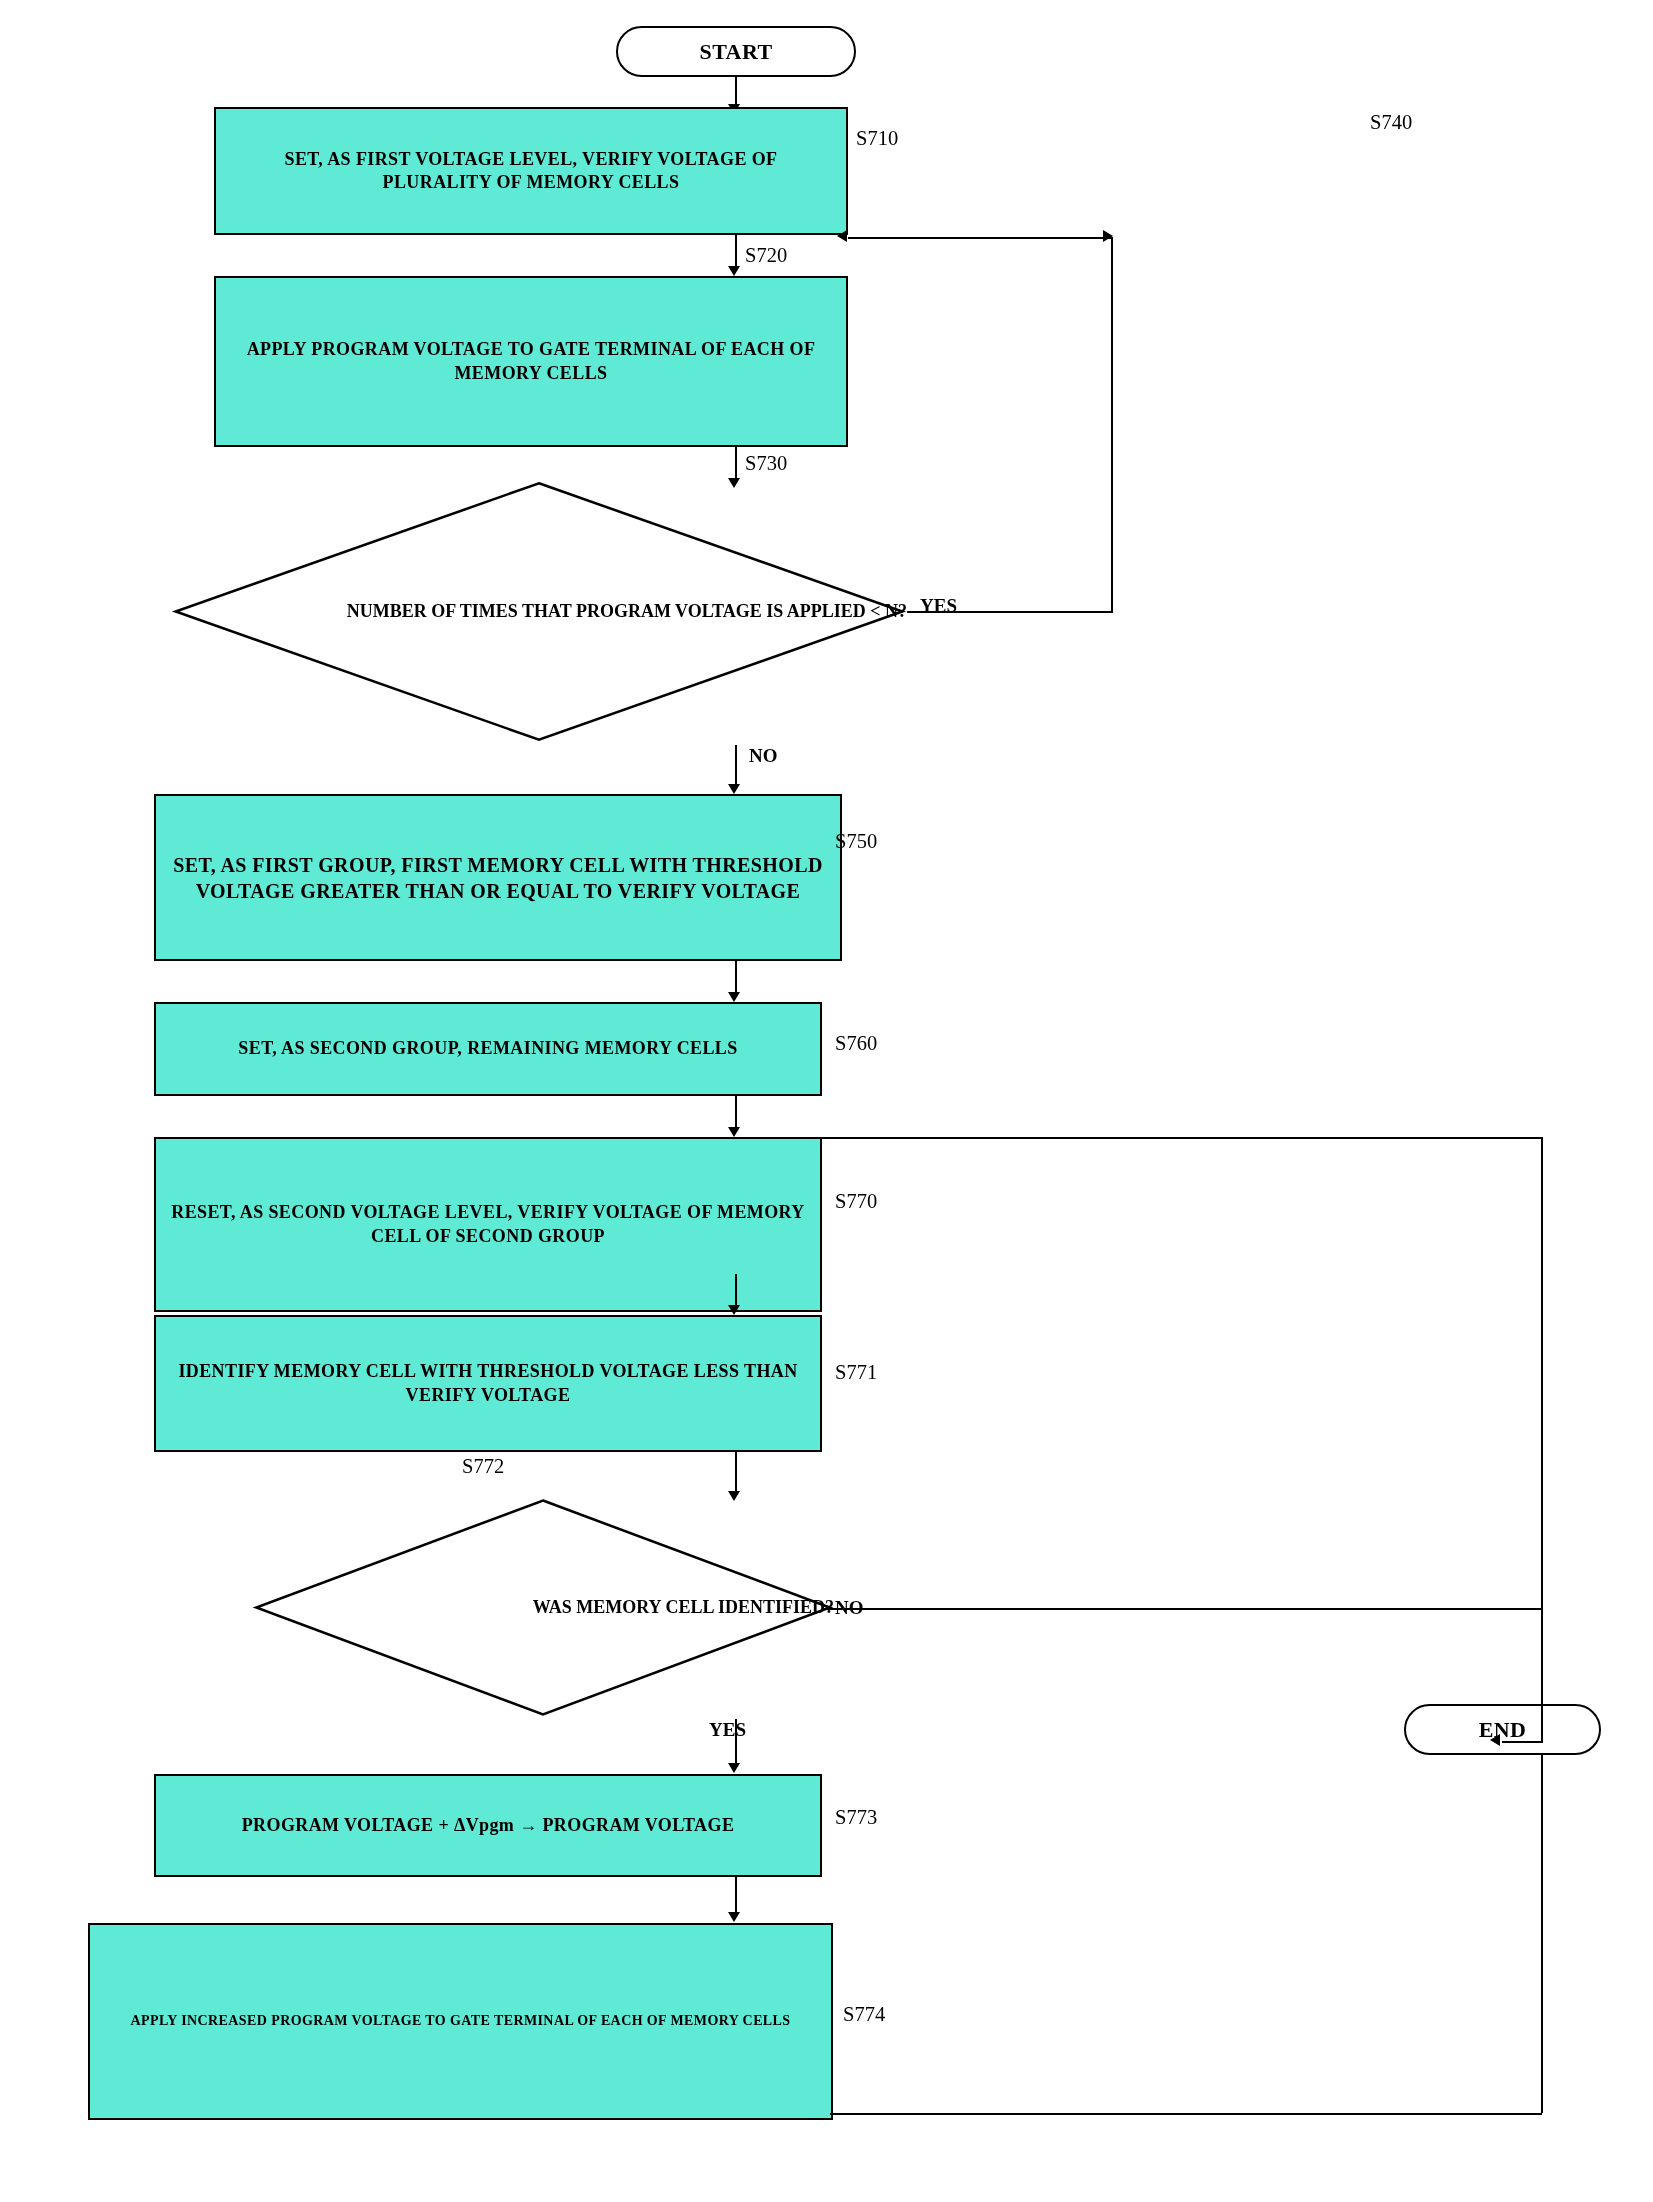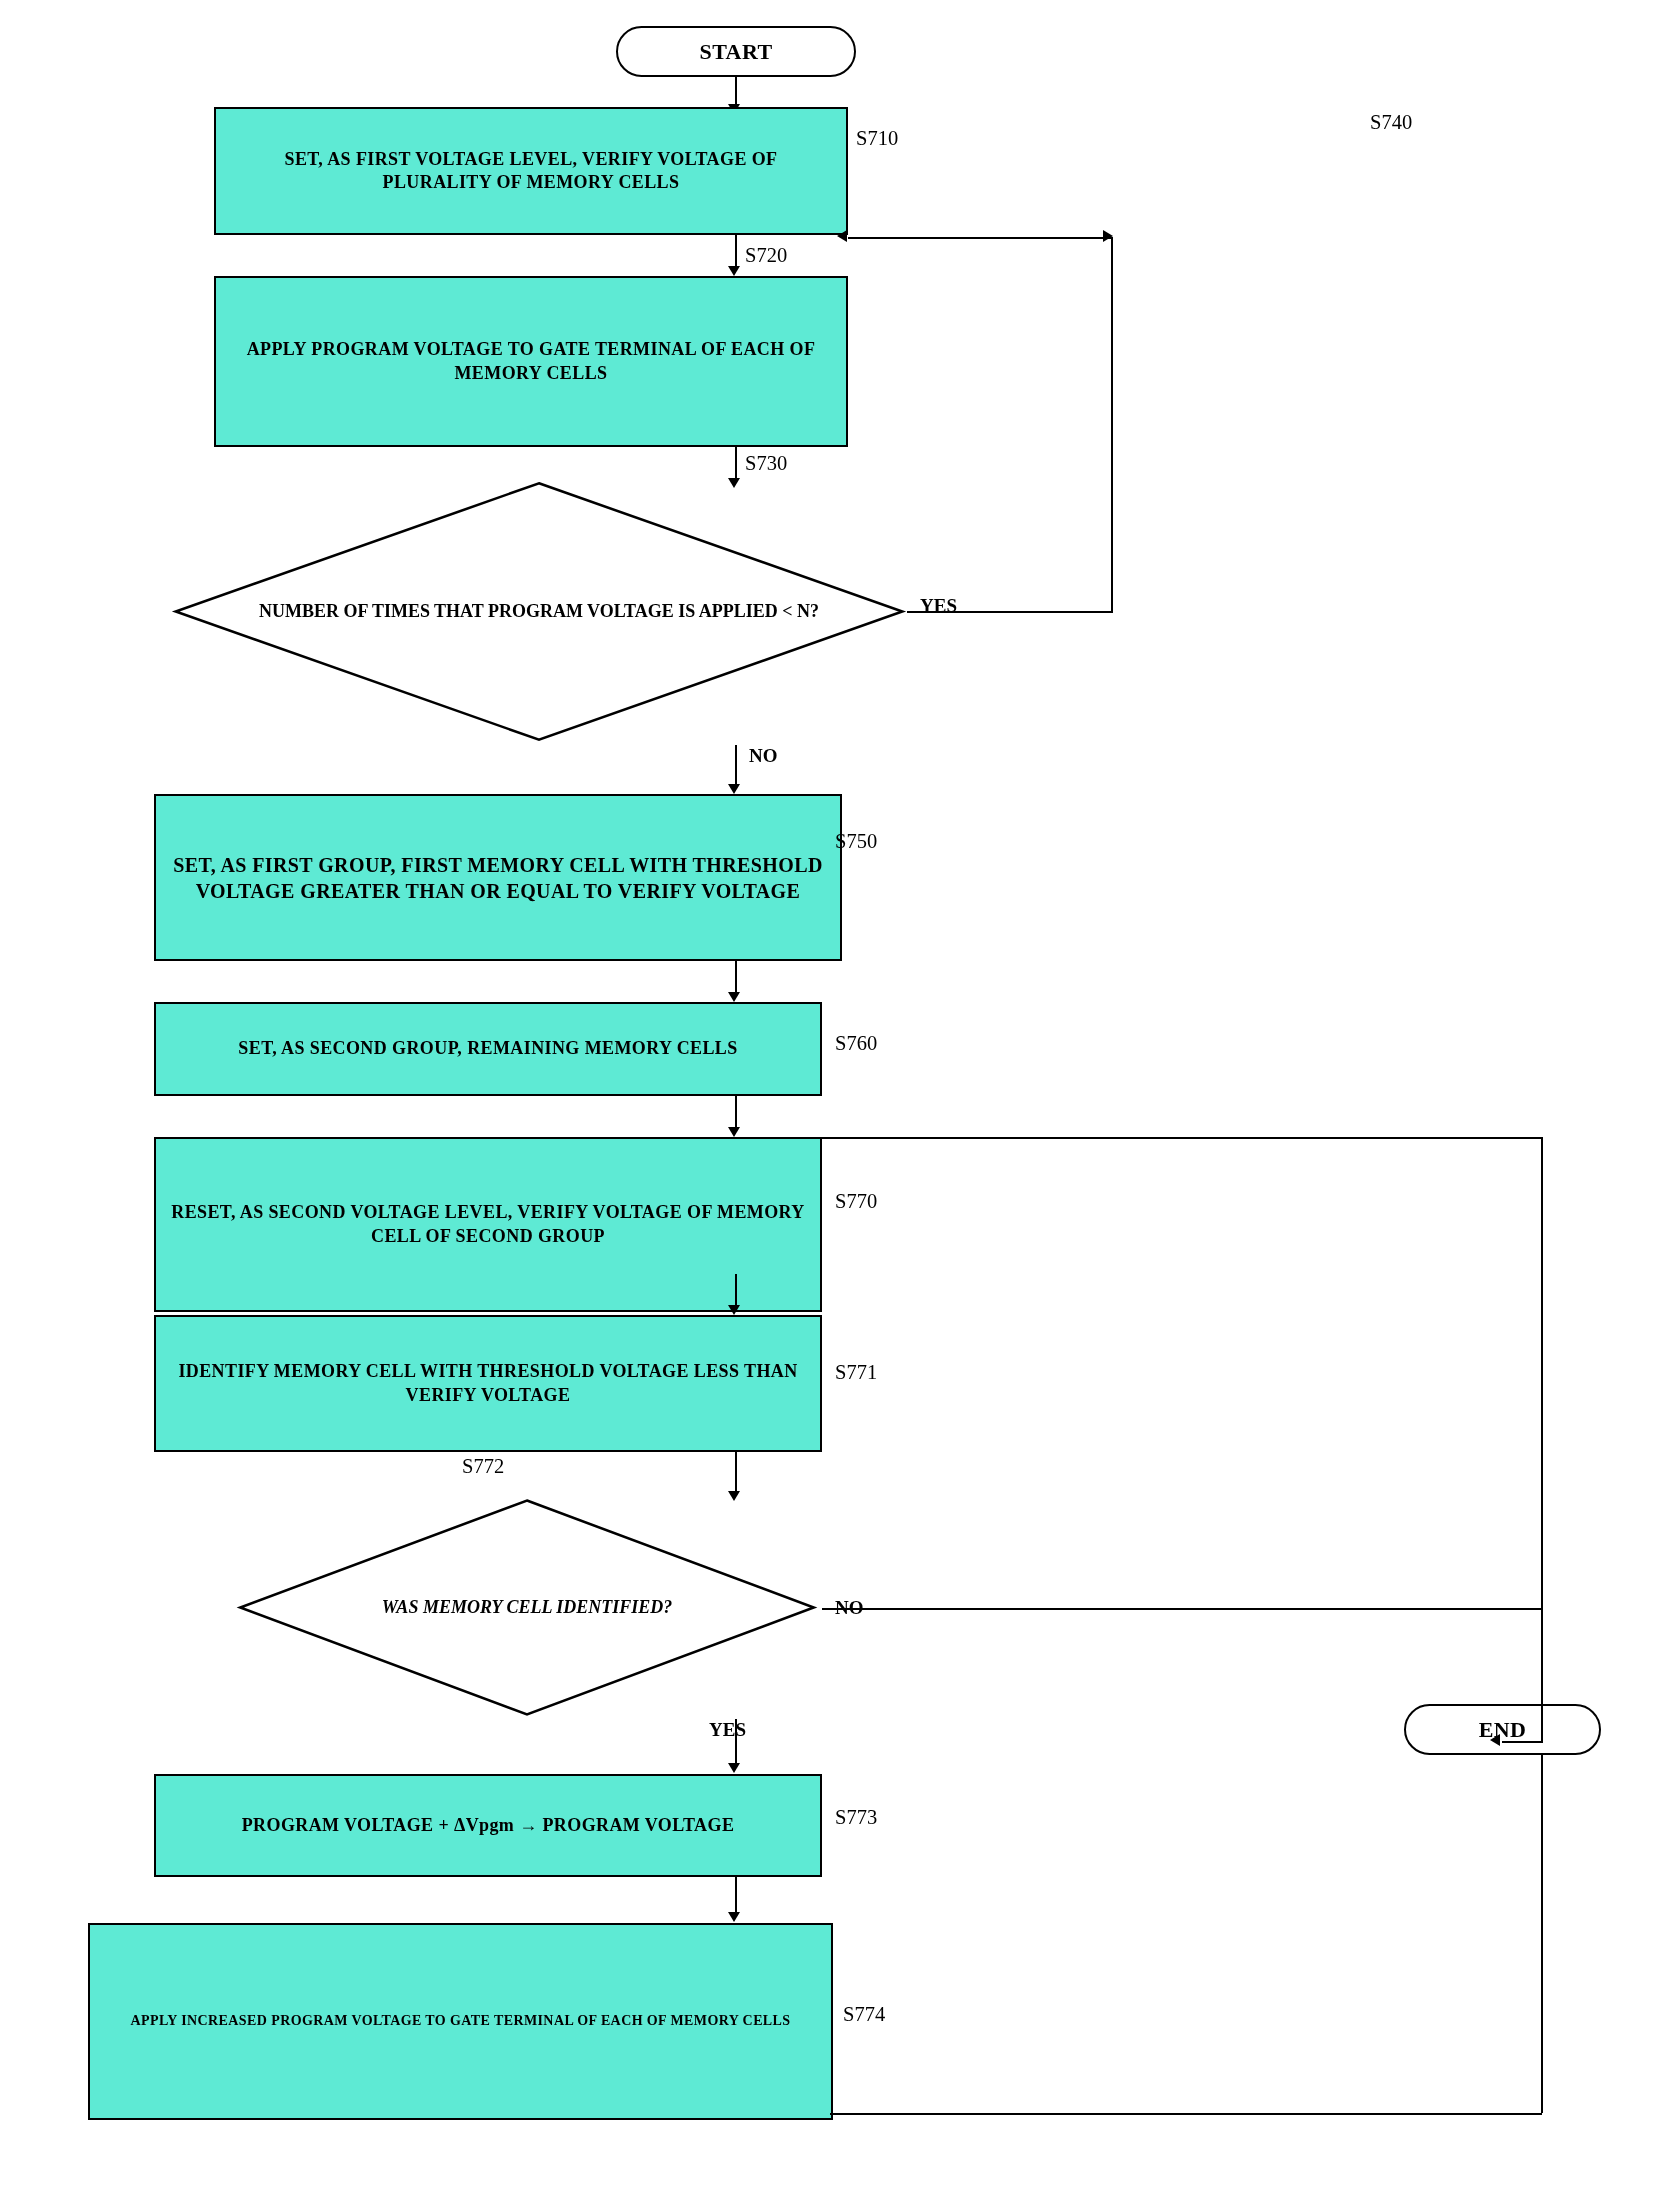--- a/index.html
+++ b/index.html
@@ -47,21 +47,21 @@
       font-weight: bold;
       letter-spacing: 0.4px;
       padding: 8.6px 13.7px;
       line-height: 1.3;
     }
 
     .shape-diamond {
       position: absolute;
       display: flex;
       align-items: center;
-      justify-content: center;
+      justify-content: flex-end;
     }
 
     .diamond-text {
       position: relative;
       text-align: center;
       font-size: 18px;
       font-weight: bold;
       z-index: 2;
       line-height: 1.3;
     }
@@ -227,21 +227,21 @@
     <span>S771</span>
   </div>
 
   <div class="step-label" style="left:462px; top:1455px;">
     <span>S772</span>
   </div>
 
   <div class="line line-v" style="left:735px; top:1452px; height:43px;"></div>
   <div class="arrow-tip-down" style="left:728px; top:1491px;"></div>
 
-  <div class="shape-diamond" style="left:236px; top:1496px; width:582px; height:223px;font-style:italic;">
+  <div class="shape-diamond" style="left:252px; top:1496px; width:582px; height:223px;">
     <svg width="582" height="223" viewBox="0 0 680 260" style="position:absolute;top:0;left:0;">
       <polygon points="340,5 675,130 340,255 5,130" fill="white" stroke="black" stroke-width="3"></polygon>
     </svg>
     <div class="diamond-text">
       <span>WAS MEMORY CELL IDENTIFIED?</span>
     </div>
   </div>
 
   <div class="label-text" style="left:835px; top:1597px;">
     <span>NO</span>

